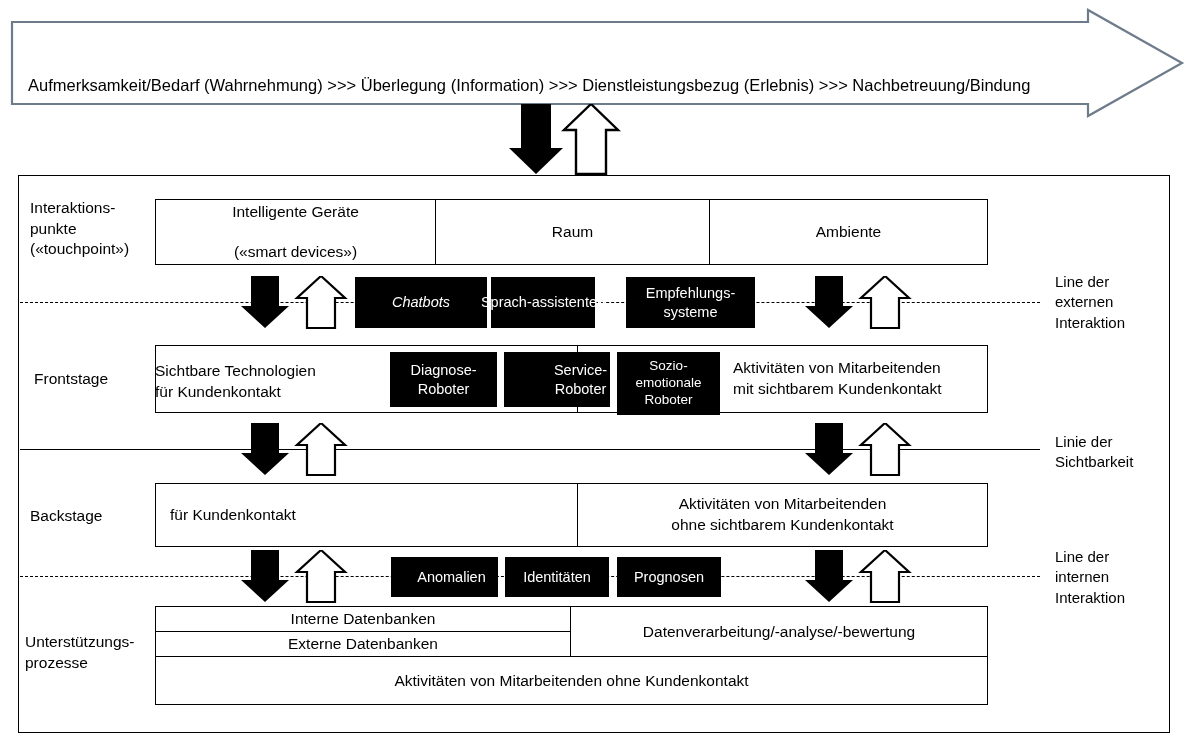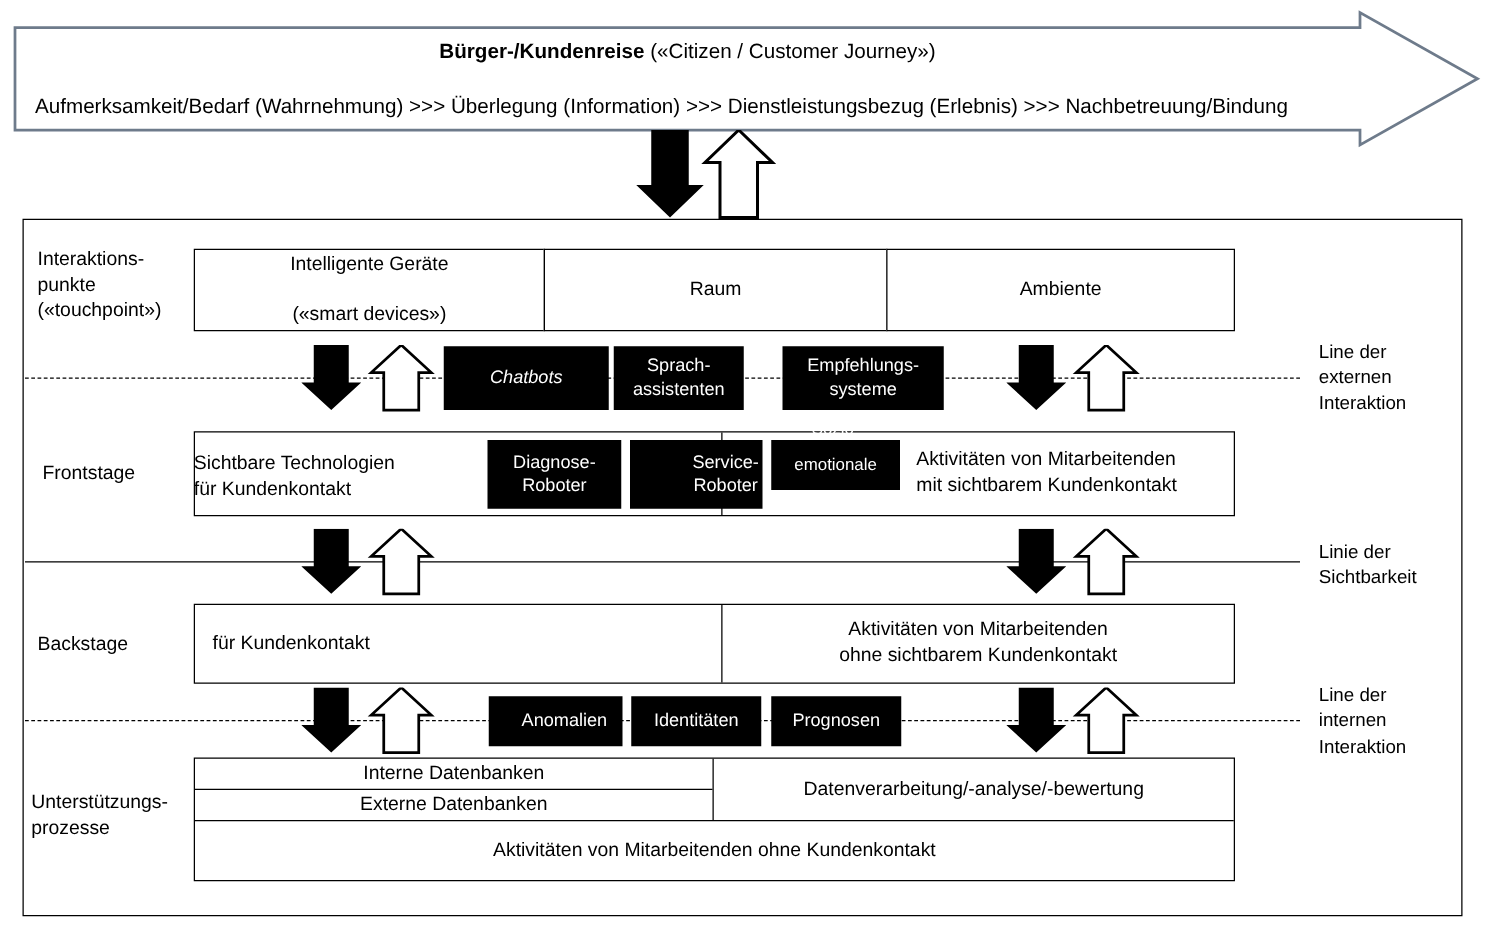--- a/index.html
+++ b/index.html
@@ -42,23 +42,20 @@
   .arrowpair{position:absolute;}
   .arrowpair svg{display:block;}
 </style>
 </head>
 <body>
 
 <div class="abs" id="journey">
   <svg width="1175" height="110" viewBox="0 0 1175 110">
     <polygon points="2,14 1078,14 1078,2 1172,55 1078,108 1078,96 2,96" fill="#ffffff" stroke="#6e7b8b" stroke-width="2.2"></polygon>
   </svg>
-  <div class="j-line1">
-    <b>Bürger-/Kundenreise</b><span> («Citizen / Customer Journey»)</span>
-  </div>
   <div class="j-line2">Aufmerksamkeit/Bedarf (Wahrnehmung) &gt;&gt;&gt; Überlegung (Information) &gt;&gt;&gt; Dienstleistungsbezug (Erlebnis) &gt;&gt;&gt; Nachbetreuung/Bindung</div>
 </div>
 
 <div class="arrowpair" style="left:505px;top:104px;">
   <svg width="120" height="72" viewBox="0 0 120 72">
     <polygon points="16,0 46,0 46,44 58,44 31,70 4,44 16,44" fill="#000"></polygon>
     <polygon points="86,0 113,26 101,26 101,70 71,70 71,26 59,26" fill="#fff" stroke="#000" stroke-width="2.4"></polygon>
   </svg>
 </div>
 
@@ -80,21 +77,21 @@
 <div class="dashline" style="left:20px;top:302px;width:1020px;"></div>
 <div class="linecap" style="left:1055px;top:272px;width:125px;">
   <div>Line der</div>
   <div>externen</div>
   <div>Interaktion</div>
 </div>
 
 <div class="abs chip" style="left:355px;top:277px;width:132px;height:51px;flex-direction:column;font-style:italic;">
   <div>Chatbots</div>
 </div>
-<div class="abs chip" style="left:491px;top:277px;width:104px;height:51px;flex-direction:column;justify-content:center;">
+<div class="abs chip" style="left:491px;top:277px;width:104px;height:51px;flex-direction:row;justify-content:center;">
   <div>Sprach-</div>
   <div>assistenten</div>
 </div>
 <div class="abs chip" style="left:626px;top:277px;width:129px;height:51px;flex-direction:column;">
   <div>Empfehlungs-</div>
   <div>systeme</div>
 </div>
 
 <div class="arrowpair" style="left:241px;top:276px;">
   <svg width="110" height="54" viewBox="0 0 110 54">
@@ -120,21 +117,21 @@
 </div>
 
 <div class="abs chip" style="left:390px;top:352px;width:107px;height:55px;flex-direction:column;">
   <div>Diagnose-</div>
   <div>Roboter</div>
 </div>
 <div class="abs chip" style="left:504px;top:352px;width:106px;height:55px;flex-direction:column;padding-left:47px;">
   <div>Service-</div>
   <div>Roboter</div>
 </div>
-<div class="abs chip" style="left:617px;top:352px;width:103px;height:40px;flex-direction:column;font-size:13.5px;gap:12px;">
+<div class="abs chip" style="left:617px;top:352px;width:103px;height:63px;flex-direction:column;font-size:13.5px;">
   <div>Sozio-</div>
   <div>emotionale</div>
   <div>Roboter</div>
 </div>
 
 <div class="abs" style="left:733px;top:355px;width:250px;height:48px;font-size:15.5px;line-height:1.35;display:flex;flex-direction:column;align-items:flex-start;justify-content:center;">
   <div>Aktivitäten von Mitarbeitenden</div>
   <div>mit sichtbarem Kundenkontakt</div>
 </div>
 

